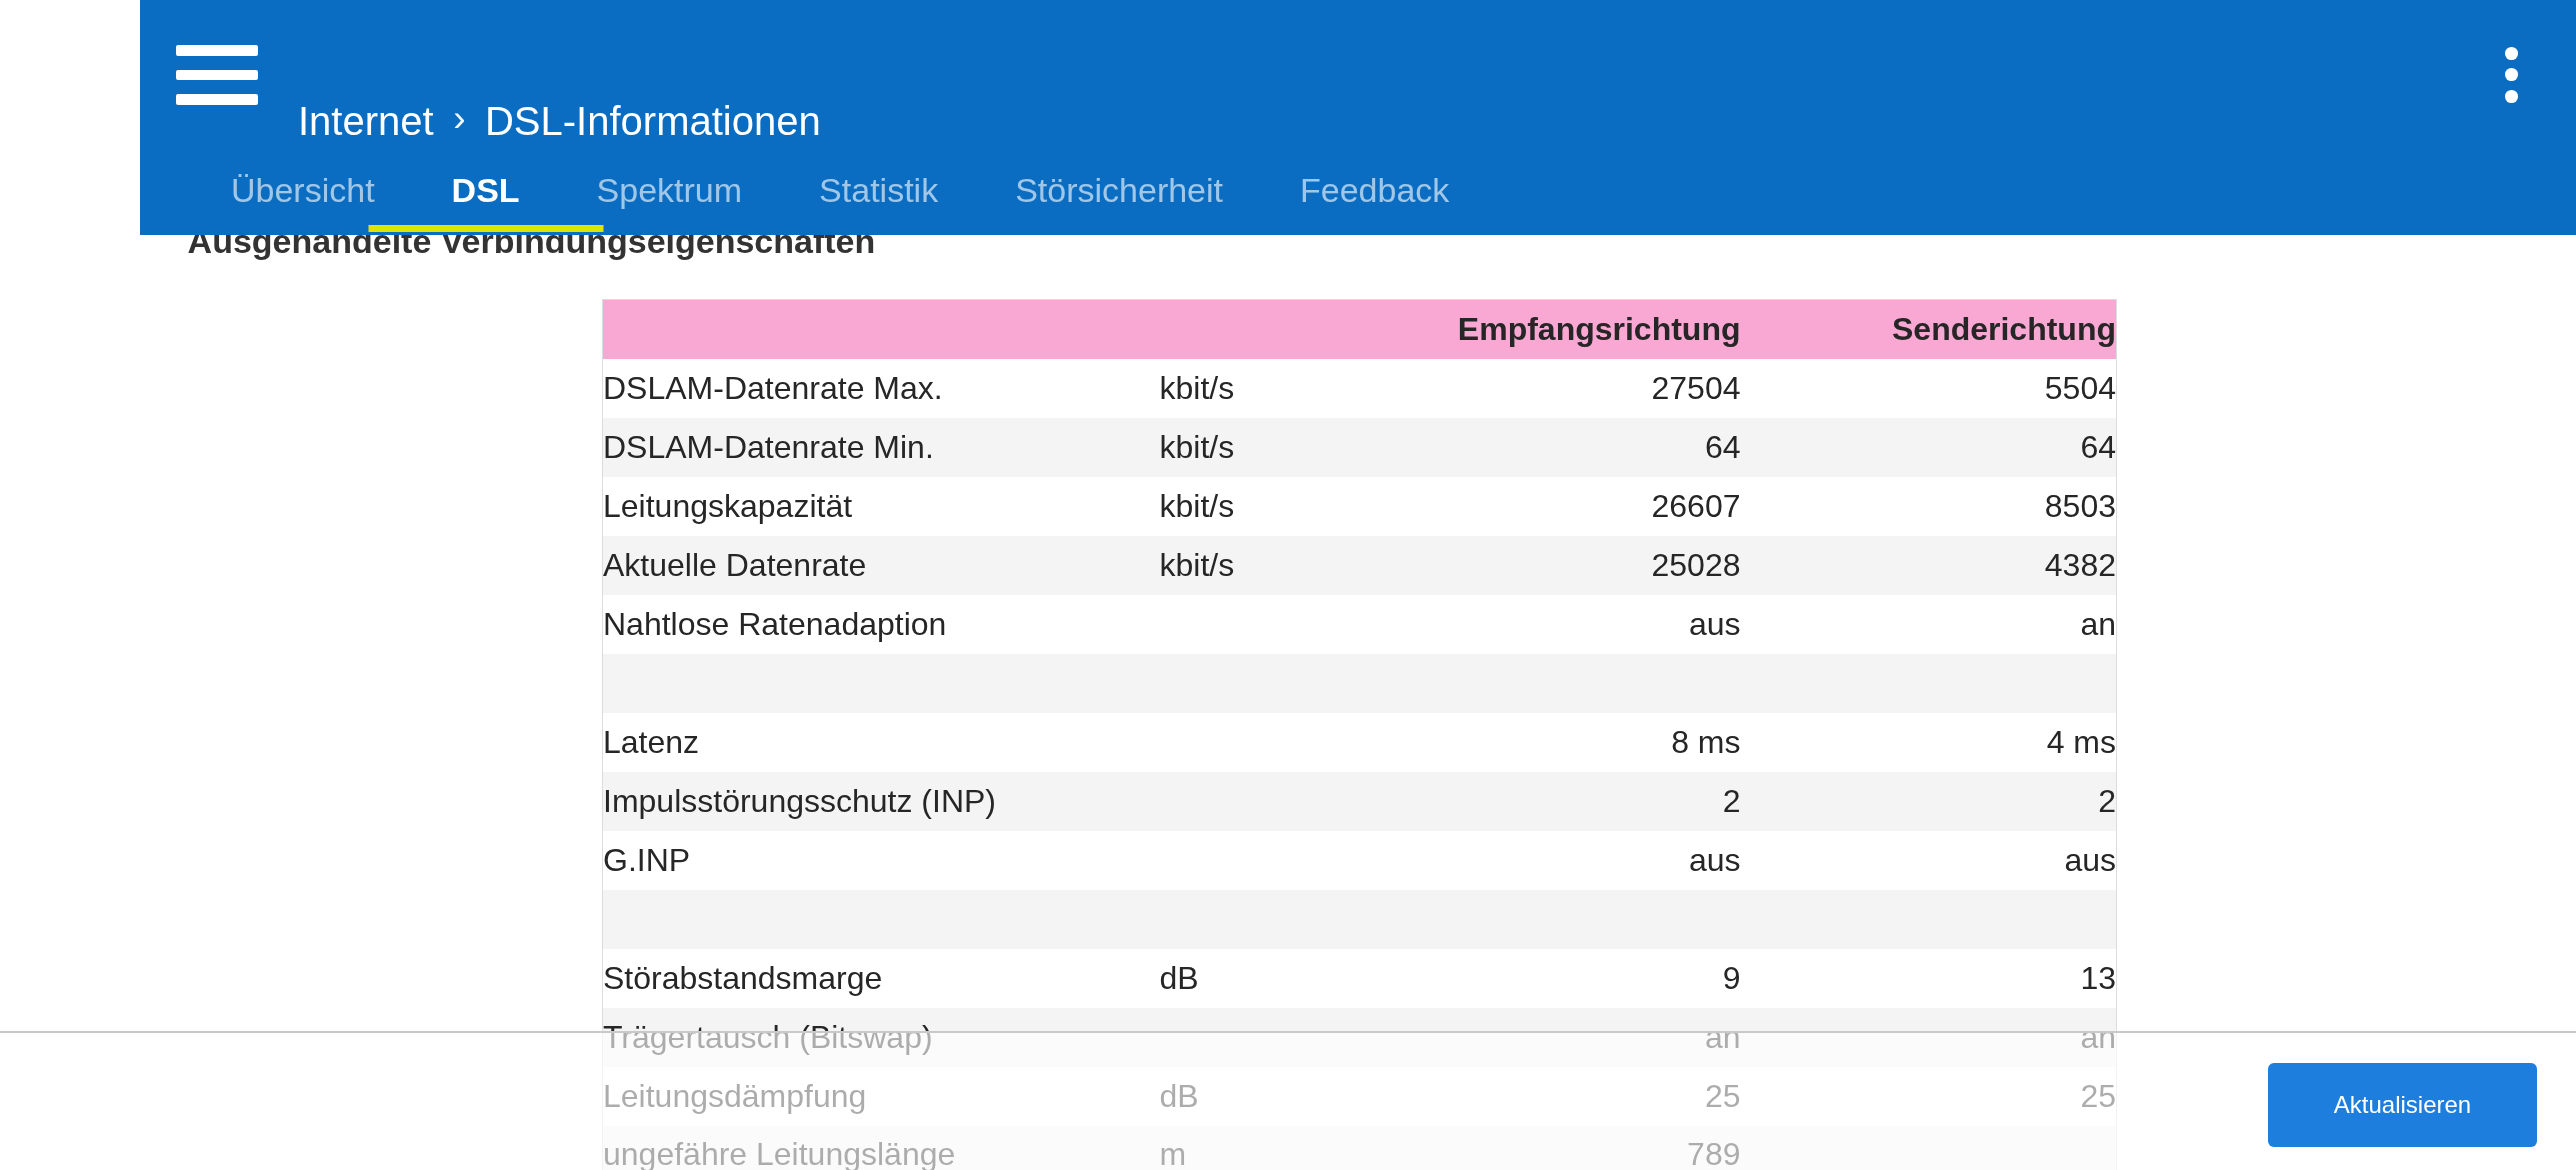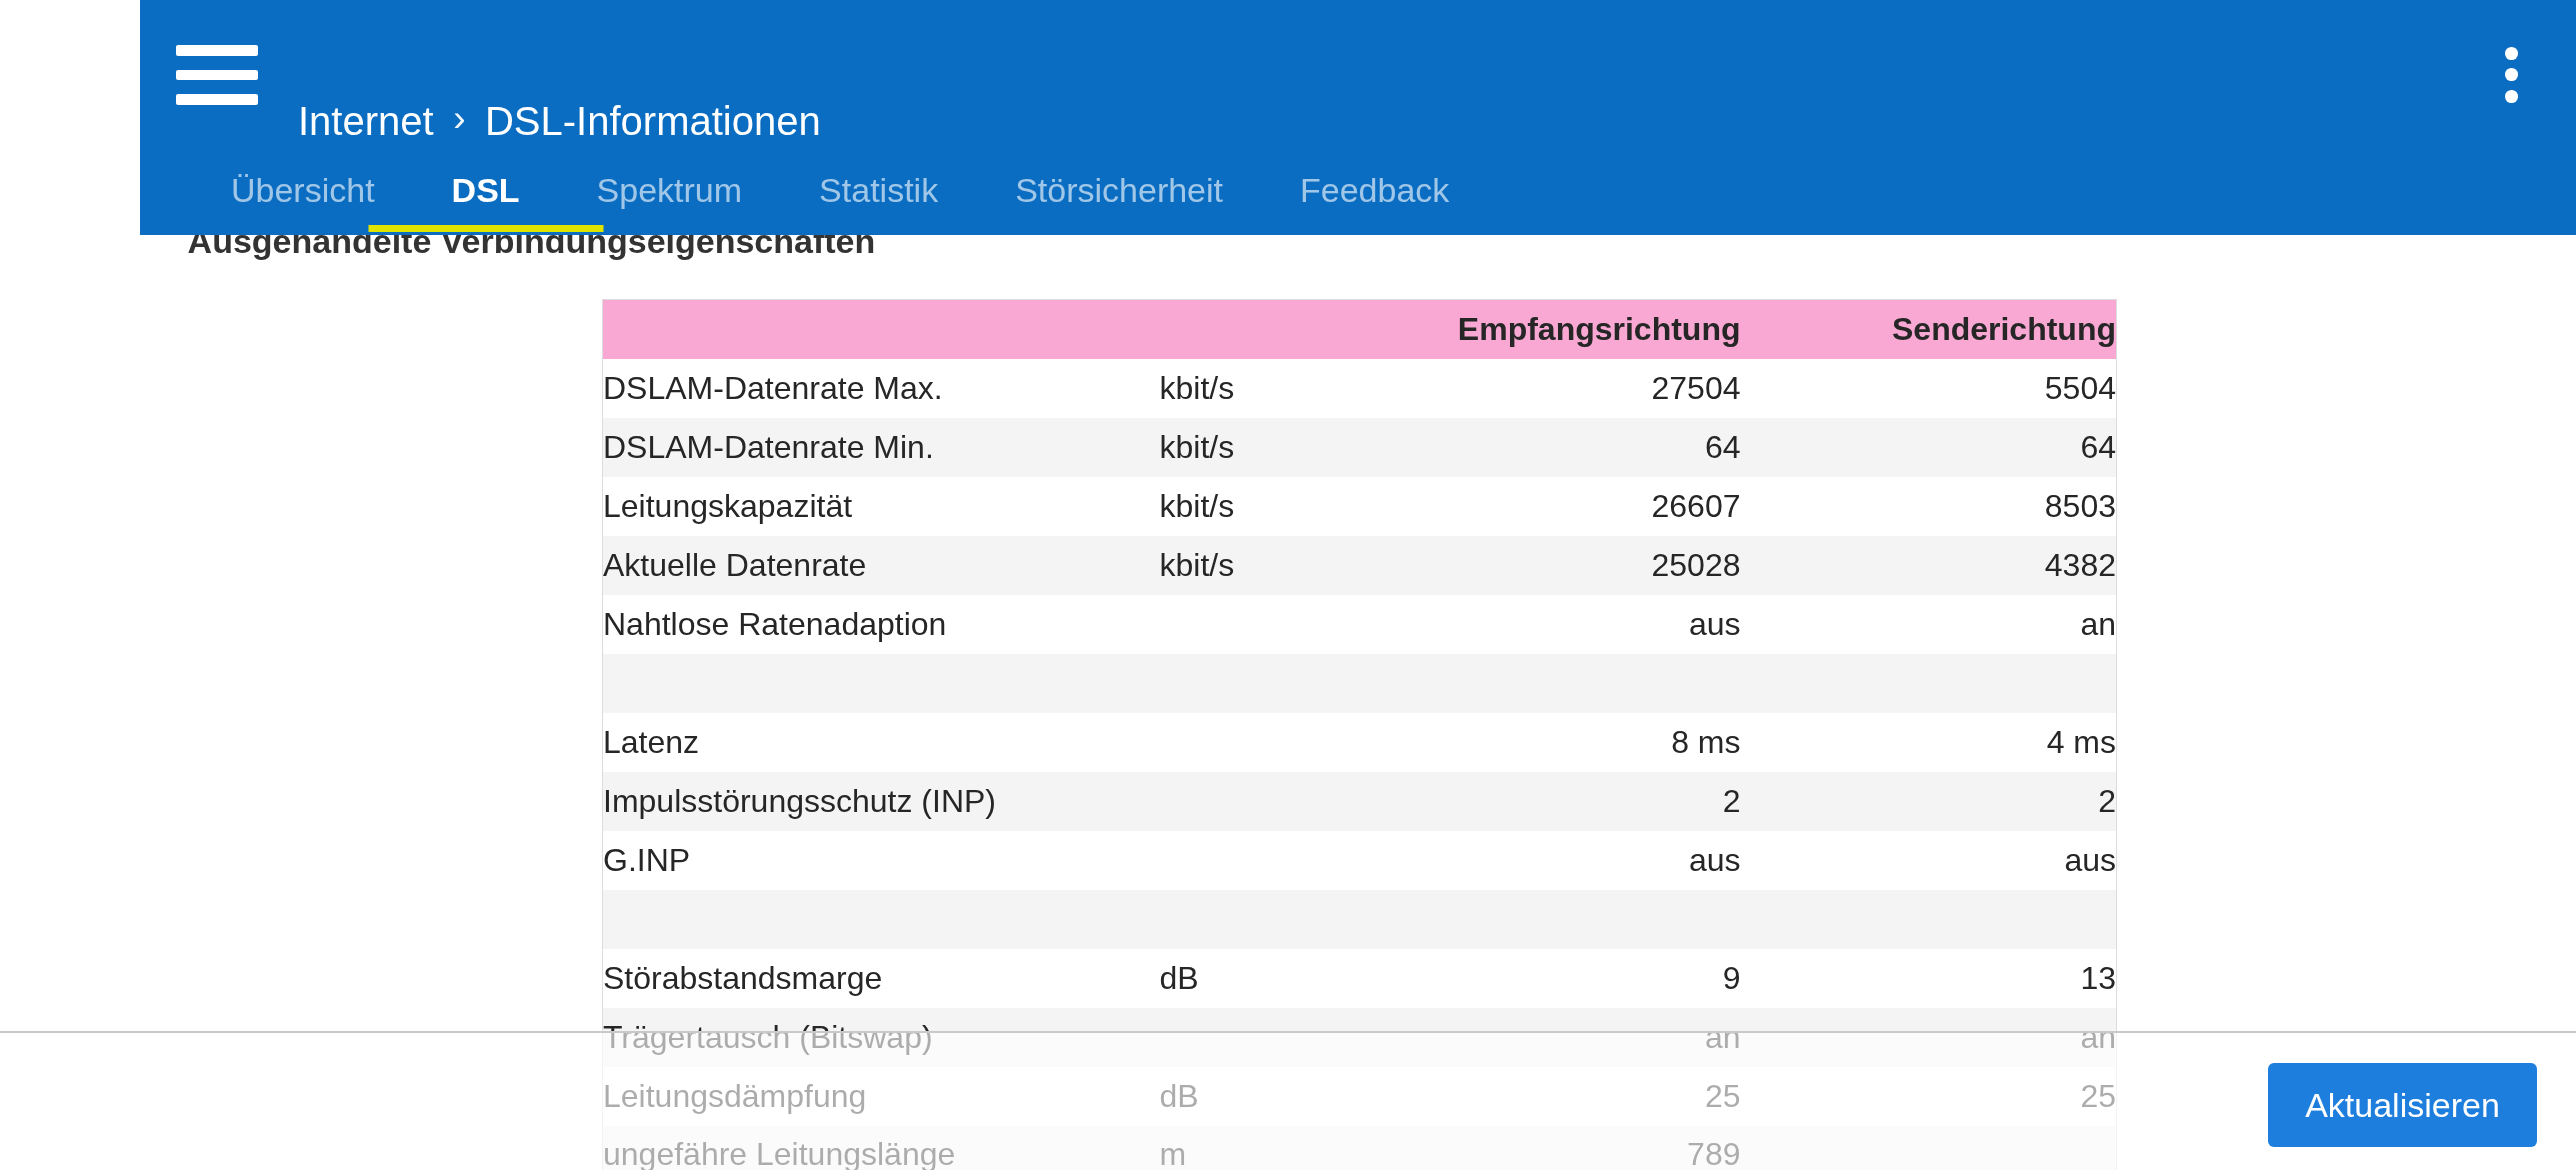--- a/index.html
+++ b/index.html
@@ -78,21 +78,21 @@
   .c-tx    { text-align:right; padding-right:11.7px; }
 
   
   .footer-bar {
     position:absolute; left:0; top:1031px; width:2576px; height:140px;
     background:rgba(255,255,255,0.62); border-top:2px solid #c9c9c9; z-index:30;
   }
   .refresh-button {
     position:absolute; right:39px; top:30px; width:269px; height:84px;
     background:var(--button-blue); color:#ffffff; border:none; border-radius:5.9px;
-    font-family:"Liberation Sans", sans-serif; font-size:34px; cursor:pointer;
+    font-family:"Liberation Sans", sans-serif; font-size:24px; cursor:pointer;
   }
 </style>
 </head>
 <body>
 
 <div id="screen">
   <div class="page">
 
     <div class="section-title">Ausgehandelte Verbindungseigenschaften</div>
 

